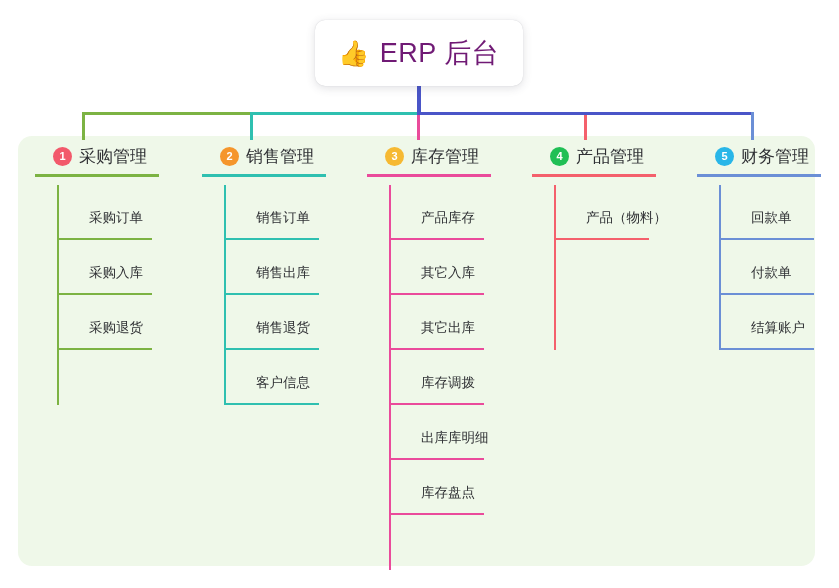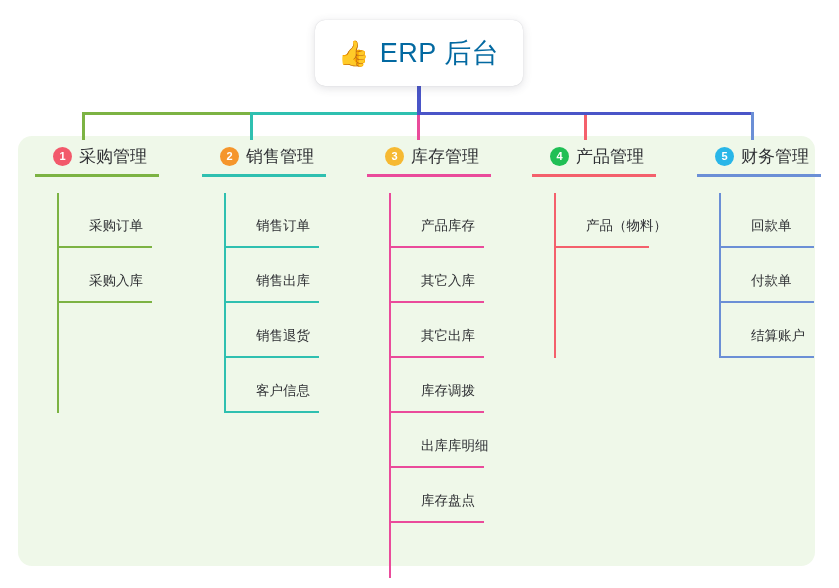--- a/index.html
+++ b/index.html
@@ -35,21 +35,21 @@
     gap: 10px;
     z-index: 6;
   }
   #root-card .thumb {
     font-size: 25px;
     line-height: 1;
     display: block;
   }
   #root-card .root-title {
     font-size: 27px;
-    color: #0369a1;
+    color: #701a75;
     letter-spacing: 0.5px;
     white-space: nowrap;
   }
 
   
   .root-stem {
     position: absolute;
     left: 417px;
     top: 86px;
     width: 4px;
@@ -118,21 +118,21 @@
     white-space: nowrap;
   }
   .head-rule {
     height: 3px;
     width: 124px;
     margin-top: 5px;
     margin-left: 0px;
   }
   .items {
     position: relative;
-    margin-top: 16px;
+    margin-top: 8px;
     padding-left: 22px;
     box-sizing: border-box;
   }
   .spine {
     position: absolute;
     left: 22px;
     top: 0;
     width: 2px;
   }
   .item {
@@ -192,20 +192,24 @@
         <div class="items">
           <div class="spine" style="background: rgb(124, 179, 67); height: 220px;"></div>
           <div class="item">
             <span class="item-label">采购订单</span>
             <div class="item-rule" style="background: rgb(124, 179, 67);"></div>
           </div>
           <div class="item">
             <span class="item-label">采购入库</span>
             <div class="item-rule" style="background: rgb(124, 179, 67);"></div>
           </div>
+          <div class="item">
+            <span class="item-label">采购退货</span>
+            <div class="item-rule" style="background: rgb(124, 179, 67);"></div>
+          </div>
         </div>
       </div>
       <div class="col" style="left: 202px;">
         <div class="col-head">
           <span class="badge" style="background: rgb(245, 150, 44);">2</span>
           <span class="col-title">销售管理</span>
         </div>
         <div class="head-rule" style="background: rgb(47, 192, 176);"></div>
         <div class="items">
           <div class="spine" style="background: rgb(47, 192, 176); height: 220px;"></div>

